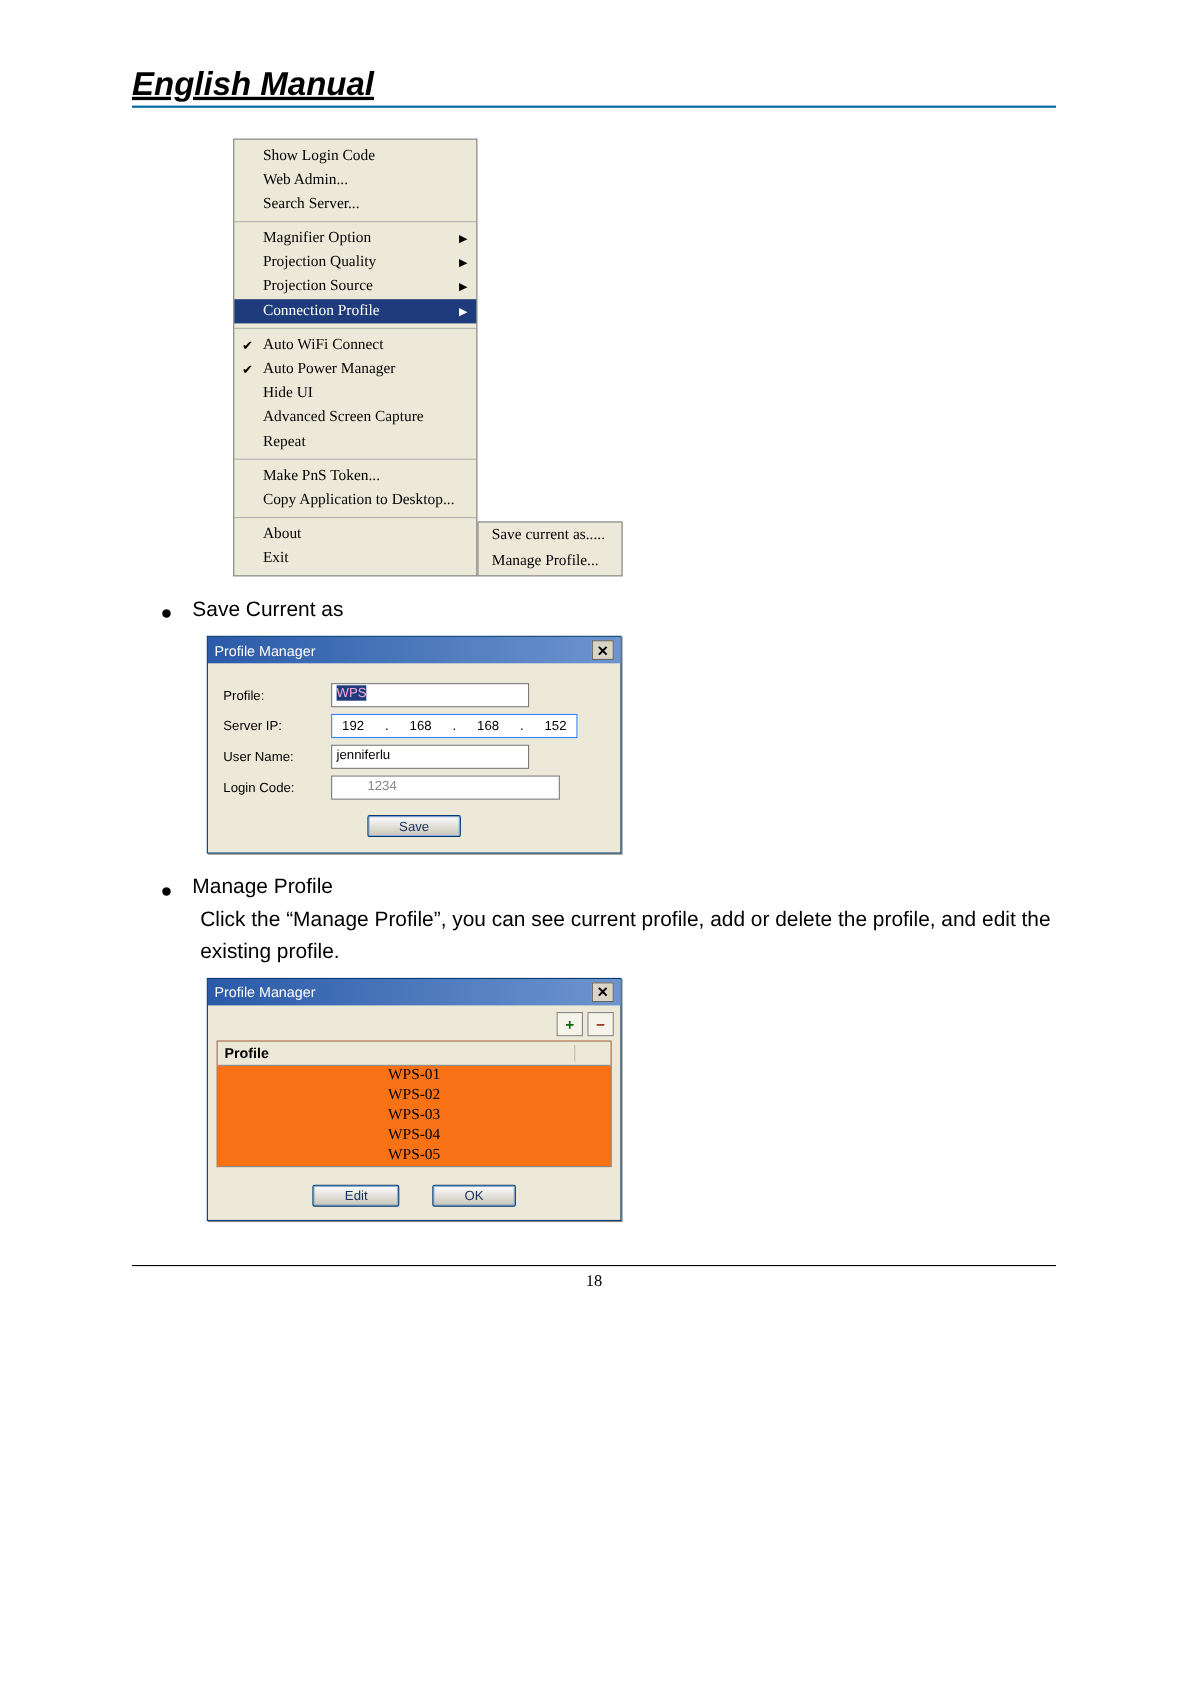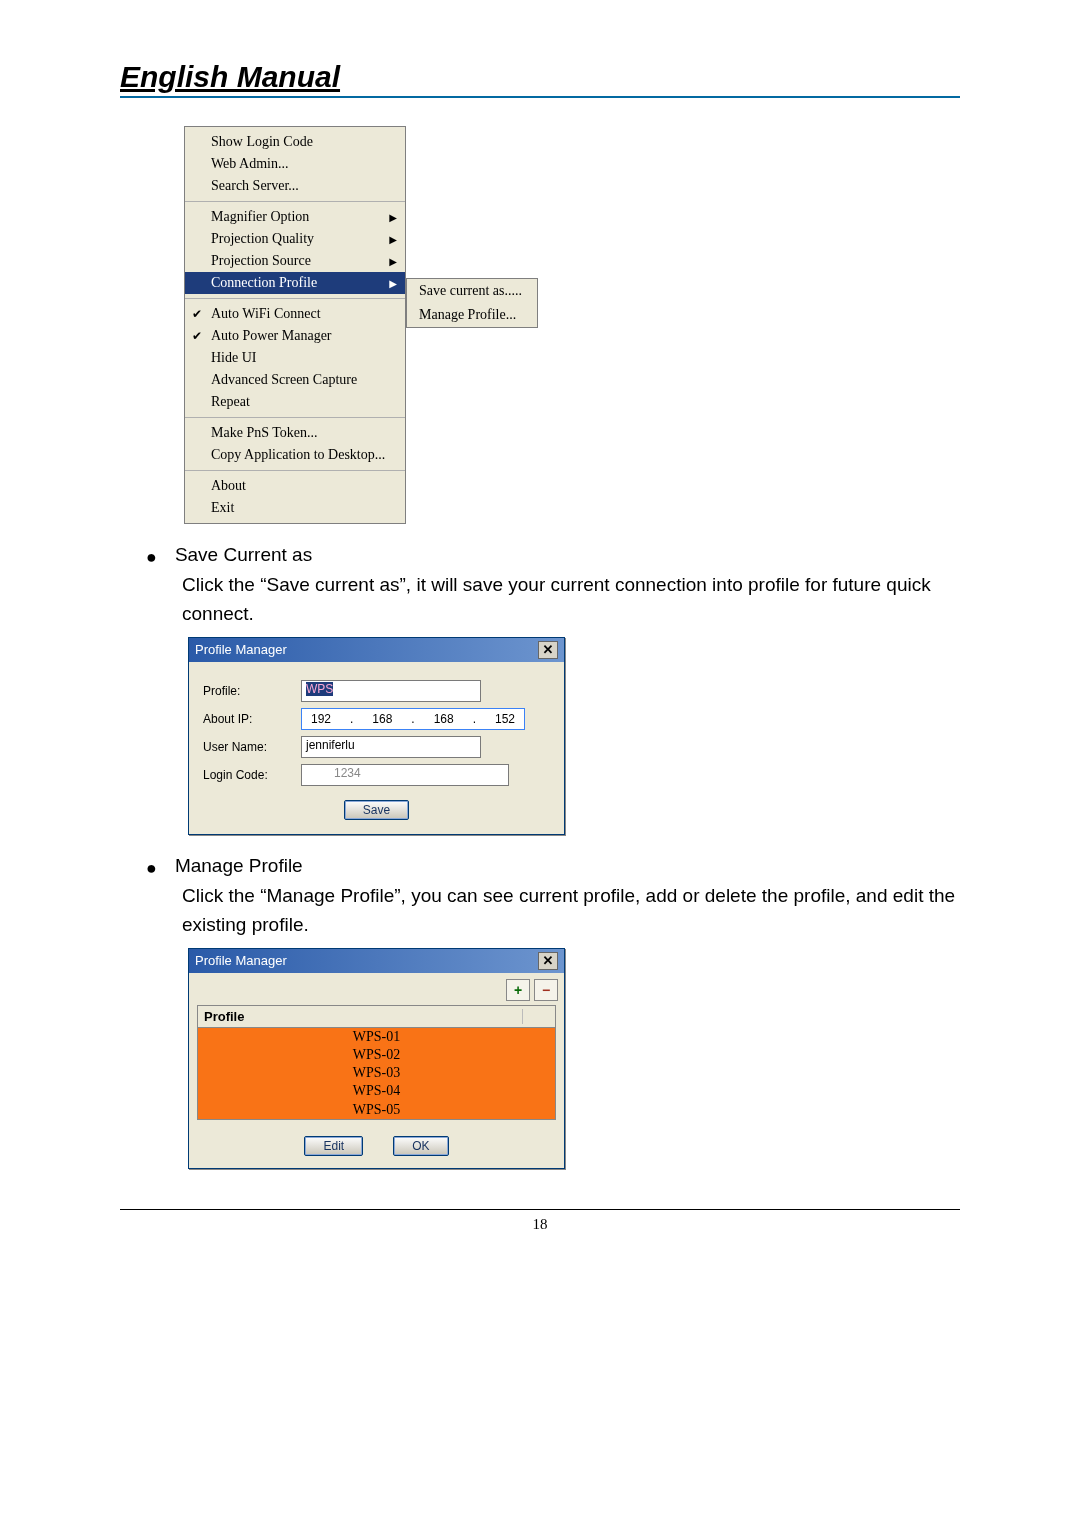--- a/index.html
+++ b/index.html
@@ -19,22 +19,23 @@
     font-size: 30px;
     text-decoration: underline;
     border-bottom: 2px solid #0369a1;
     padding-bottom: 2px;
     margin-bottom: 28px;
   }
 
   
   .menu-wrap {
     display: flex;
-    margin-left: 64px;
+    margin-left: 92px;
     margin-bottom: 20px;
+    align-items: flex-end;
   }
   .ctx-menu {
     background: #ece9d8;
     border: 1px solid #7f7f7f;
     width: 220px;
     font-family: "Times New Roman", serif;
     font-size: 14px;
     color: #000;
   }
   .ctx-section { padding: 4px 0; border-bottom: 1px solid #b0b0b0; }
@@ -128,21 +129,21 @@
     font-family: Tahoma, Arial, sans-serif;
   }
   .sel { background:#1e3c7b; color:#f9a8d4; }
   .ip-box { display:flex; align-items:center; gap:16px; border:1px solid #3b82f6; background:#fff; padding:1px 6px; height:18px;}
   .ip-seg { width:26px; text-align:center; font-size:12px; }
   .dot { font-size:12px; }
   .btn3d {
     background: linear-gradient(#fdfdfd,#c9c5b8);
     border: 1px solid #003a74;
     border-radius: 2px;
-    padding: 2px 18px;
+    padding: 2px 28px;
     font-size: 12px;
     color: #17325f;
     box-shadow: 0 0 0 1px #8aa8d8 inset;
     text-align: right;
   }
   .btn-row { text-align:center; margin-top:14px; }
 
   
   .toolbar-mini { display:flex; justify-content:flex-end; gap:4px; padding:6px 6px 4px 6px; }
   .mini-btn {
@@ -248,34 +249,33 @@
       <div class="sub-item">Save current as.....</div>
       <div class="sub-item">Manage Profile...</div>
     </div>
   </div>
 
   <div class="bullet-block">
     <div class="bullet-row">
       <span class="bullet-dot">●</span>
       <span class="bullet-head">Save Current as</span>
     </div>
-    <div class="bullet-body">Click the “Save current as”, it will save your current connection into profile for future quick connect.</div>
 
     <div class="dialog">
       <div class="title-bar">
         <span class="ttl">Profile Manager</span>
         <span class="close-btn">✕</span>
       </div>
       <div class="dlg-body">
         <div class="form-row">
           <div class="form-label">Profile:</div>
           <div class="form-input" style="width:170px;"><span class="sel">WPS</span></div>
         </div>
         <div class="form-row">
-          <div class="form-label">About IP:</div>
+          <div class="form-label">Server IP:</div>
           <div class="ip-box">
             <span class="ip-seg">192</span>
               <span class="dot">.</span>
             <span class="ip-seg">168</span>
               <span class="dot">.</span>
             <span class="ip-seg">168</span>
               <span class="dot">.</span>
             <span class="ip-seg">152</span>
           </div>
         </div>

